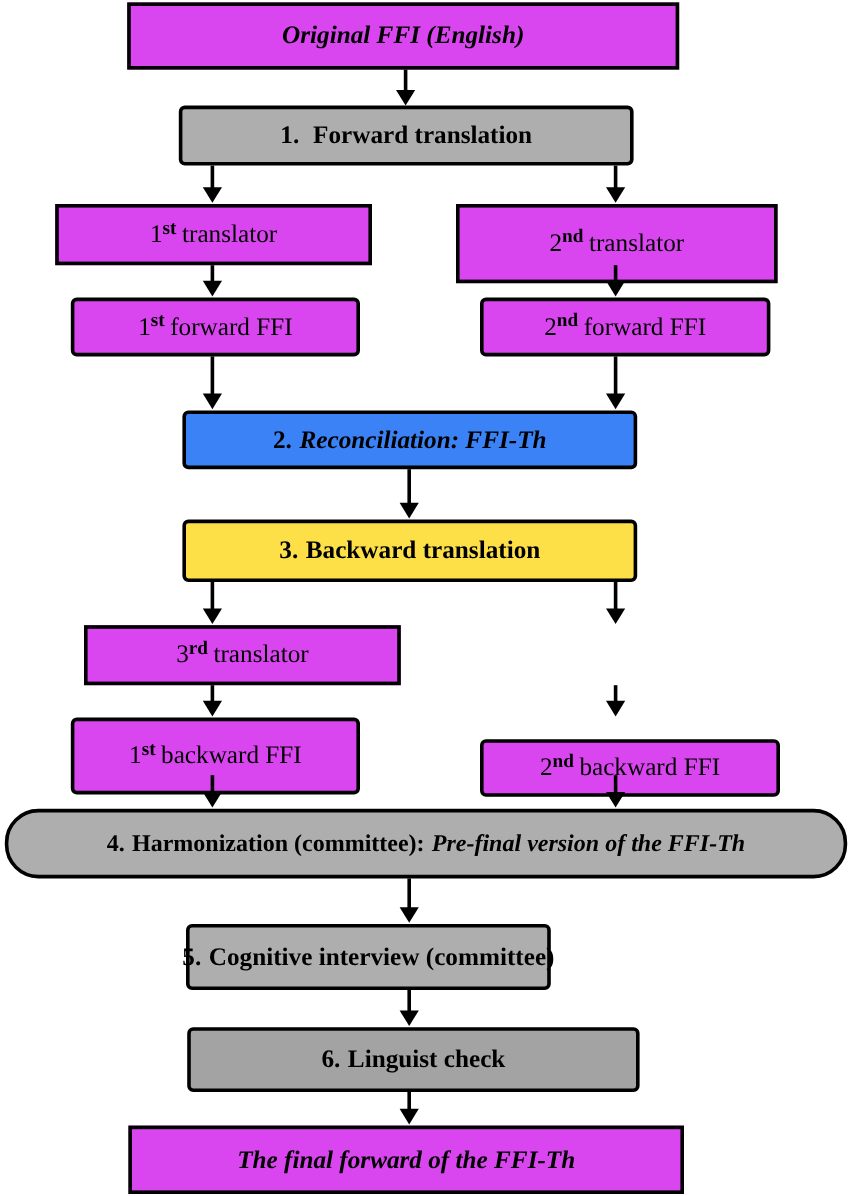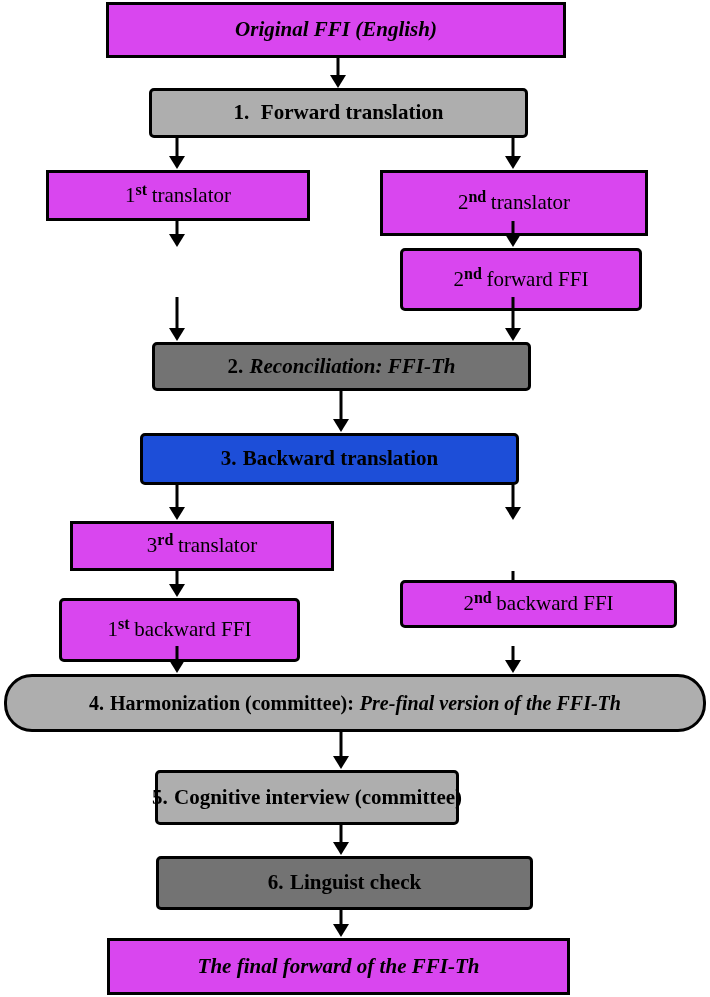--- a/index.html
+++ b/index.html
@@ -80,43 +80,46 @@
 
   <div class="arrow" style="left:169px;top:221px;height:26px;">
     <div class="shaft"></div>
     <div class="head"></div>
   </div>
   <div class="arrow" style="left:505px;top:221px;height:26px;">
     <div class="shaft"></div>
     <div class="head"></div>
   </div>
 
-  <div class="node rounded" style="left:400px;top:248px;width:242px;height:63px;">
+  <div class="node rounded" style="left:59px;top:248px;width:241px;height:49px;">
+    <span><span>1</span><span class="ord-sup">st</span><span class="lbl-gap">forward FFI</span></span>
+  </div>
+  <div class="node rounded" style="left:400px;top:248px;width:242px;height:49px;">
     <span><span>2</span><span class="ord-sup">nd</span><span class="lbl-gap">forward FFI</span></span>
   </div>
 
   <div class="arrow" style="left:169px;top:297px;height:44px;">
     <div class="shaft"></div>
     <div class="head"></div>
   </div>
   <div class="arrow" style="left:505px;top:297px;height:44px;">
     <div class="shaft"></div>
     <div class="head"></div>
   </div>
 
-  <div class="node rounded bold" style="left: 152px; top: 342px; width: 379px; height: 49px; background-color: #737373;">
+  <div class="node rounded bold" style="left: 152px; top: 342px; width: 379px; height: 49px; background-color: #3b82f6;">
     <span><span class="num">2.</span><span class="bolditalic">Reconciliation: FFI-Th</span></span>
   </div>
 
   <div class="arrow" style="left:333px;top:391px;height:41px;">
     <div class="shaft"></div>
     <div class="head"></div>
   </div>
 
-  <div class="node rounded bold" style="left: 140px; top: 433px; width: 379px; height: 52px; background-color: #1d4ed8;">
+  <div class="node rounded bold" style="left: 152px; top: 433px; width: 379px; height: 52px; background-color: #fde047;">
     <span><span class="num">3.</span><span>Backward translation</span></span>
   </div>
 
   <div class="arrow" style="left:169px;top:485px;height:35px;">
     <div class="shaft"></div>
     <div class="head"></div>
   </div>
   <div class="arrow" style="left:505px;top:485px;height:35px;">
     <div class="shaft"></div>
     <div class="head"></div>
@@ -131,21 +134,21 @@
     <div class="head"></div>
   </div>
   <div class="arrow" style="left:505px;top:571px;height:26px;">
     <div class="shaft"></div>
     <div class="head"></div>
   </div>
 
   <div class="node rounded" style="left:59px;top:598px;width:241px;height:64px;">
     <span><span>1</span><span class="ord-sup">st</span><span class="lbl-gap">backward FFI</span></span>
   </div>
-  <div class="node rounded" style="left:400px;top:580px;width:277px;height:48px;align-items:center;">
+  <div class="node rounded" style="left:400px;top:616px;width:250px;height:48px;align-items:center;">
     <span><span>2</span><span class="ord-sup">nd</span><span class="lbl-gap">backward FFI</span></span>
   </div>
 
   <div class="arrow" style="left:169px;top:646px;height:27px;">
     <div class="shaft"></div>
     <div class="head"></div>
   </div>
   <div class="arrow" style="left:505px;top:646px;height:27px;">
     <div class="shaft"></div>
     <div class="head"></div>
@@ -162,21 +165,21 @@
 
   <div class="node rounded bold" style="left: 155px; top: 770px; width: 304px; height: 55px; background-color: rgb(174, 174, 174);">
     <span><span class="num">5.</span><span>Cognitive interview (committee)</span></span>
   </div>
 
   <div class="arrow" style="left:333px;top:825px;height:30px;">
     <div class="shaft"></div>
     <div class="head"></div>
   </div>
 
-  <div class="node rounded bold" style="left: 156px; top: 856px; width: 377px; height: 54px; background-color: #737373;">
+  <div class="node rounded bold" style="left: 156px; top: 856px; width: 377px; height: 54px; background-color: #a3a3a3;">
     <span><span class="num">6.</span><span>Linguist check</span></span>
   </div>
 
   <div class="arrow" style="left:333px;top:910px;height:27px;">
     <div class="shaft"></div>
     <div class="head"></div>
   </div>
 
   <div class="node bolditalic" style="left:107px;top:938px;width:463px;height:57px;">
     <span>The final forward of the FFI-Th</span>

